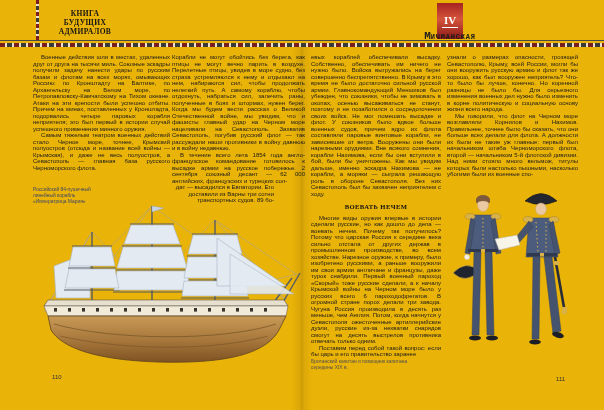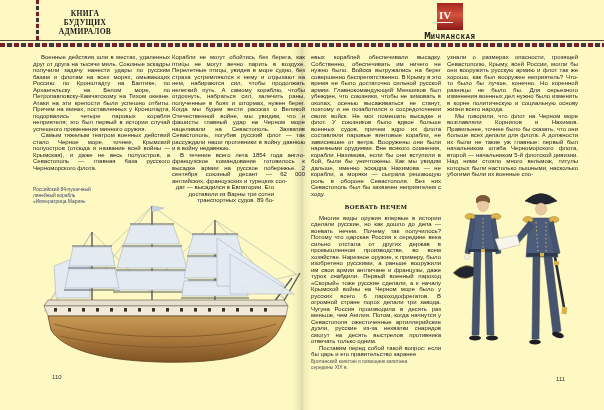--- a/index.html
+++ b/index.html
@@ -1,29 +1,29 @@
 <!DOCTYPE html>
 <html><head>
 <meta charset="utf-8">
 <style>
   html,body{margin:0;padding:0;background:#ffffff;}
-  .spread{position:relative;width:604px;height:410px;background:#fef9c3;overflow:hidden;
+  .spread{position:relative;width:604px;height:410px;background:#eab308;overflow:hidden;
           font-family:"Liberation Sans",sans-serif;color:#1c1c1c;}
   
   .spine{position:absolute;left:292px;top:46px;width:20px;height:364px;
          background:linear-gradient(90deg,rgba(0,0,0,0) 0%,rgba(0,0,0,0.07) 40%,rgba(0,0,0,0.13) 50%,rgba(0,0,0,0.06) 60%,rgba(0,0,0,0) 100%);}
   
   .ornament-v{position:absolute;left:36px;top:0;width:3px;height:41px;
      background:repeating-linear-gradient(180deg,#7a1f1f 0 4px,#ece2cc 4px 6px,#3a3a3a 6px 10px,#ece2cc 10px 12px);}
   .book-title{position:absolute;left:42px;top:9px;width:86px;text-align:center;
      font-family:"Liberation Serif",serif;font-weight:bold;font-size:7.5px;line-height:9px;
      letter-spacing:.4px;color:#151515;white-space:pre-line;}
-  .chapter-badge{position:absolute;left:437px;top:3px;width:26px;height:27px;
+  .chapter-badge{position:absolute;left:437px;top:3px;width:26px;height:36px;
      background:linear-gradient(180deg,#a62420 0%,#d4543c 45%,#8c1916 100%);
-     display:flex;align-items:center;justify-content:flex-start;}
+     display:flex;align-items:center;justify-content:center;}
   .chapter-badge span{color:#ffffff;font-family:"Liberation Serif",serif;font-weight:bold;
      font-size:11px;line-height:11px;border-bottom:1px solid #fff;padding:0 2px 1px 2px;}
   .chapter-title{position:absolute;left:395px;top:26px;width:110px;text-align:center;
      font-family:Liberation Mono, monospace;color:#1b1b1b;font-weight:bold;}
   .chapter-title .initial{font-size:11px;}
   .chapter-title .rest{font-size:7px;letter-spacing:.8px;}
   .rule{position:absolute;left:0;top:40px;width:604px;height:1px;background:#4a4a4a;}
   .dash-border{position:absolute;left:0;top:43px;width:604px;height:4px;
      background:repeating-linear-gradient(90deg,#7a1f1f 0 5px,#ece2cc 5px 7px,#3a3a3a 7px 12px,#ece2cc 12px 14px);}
   

